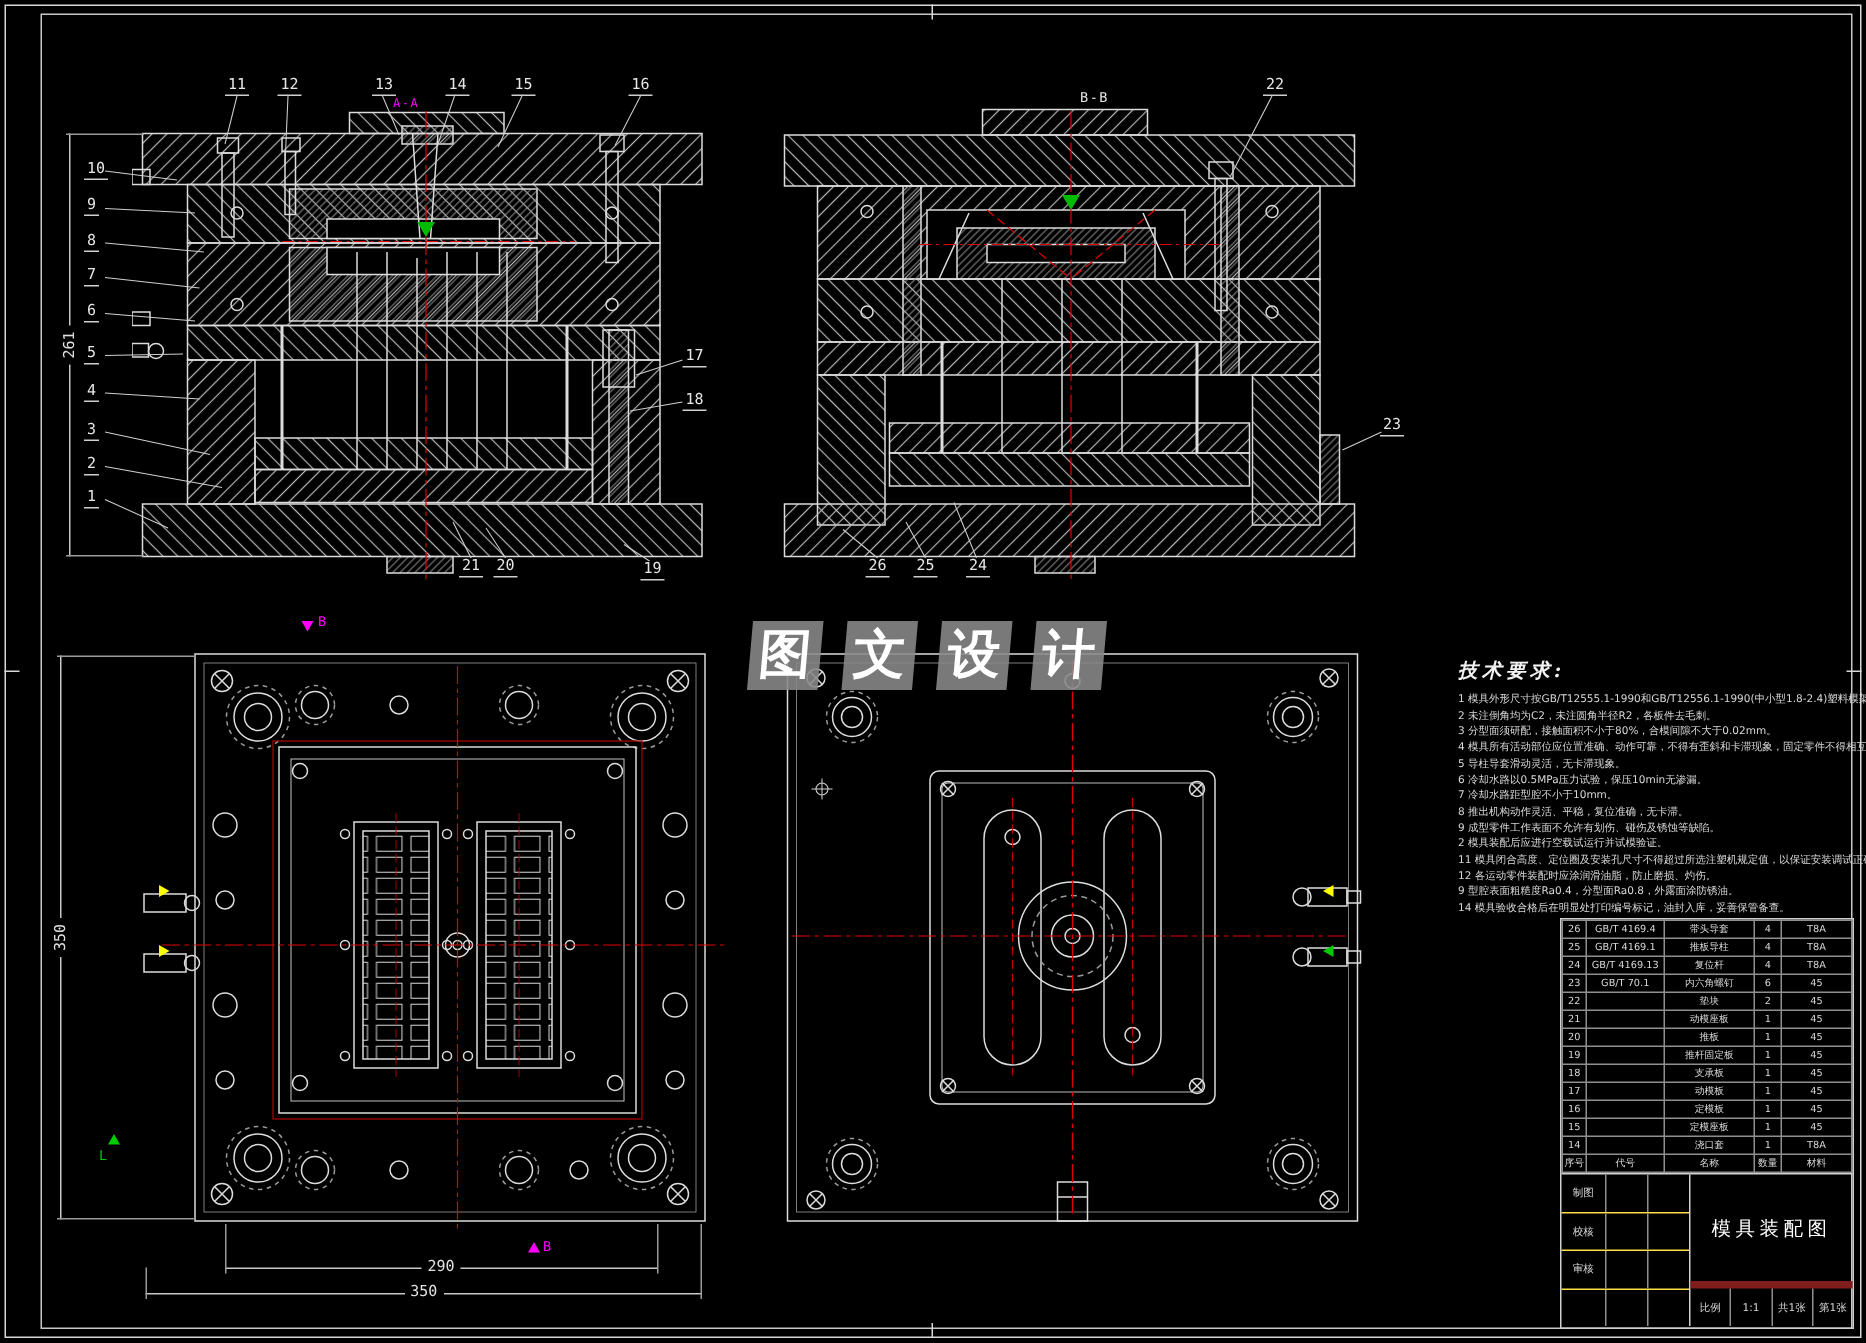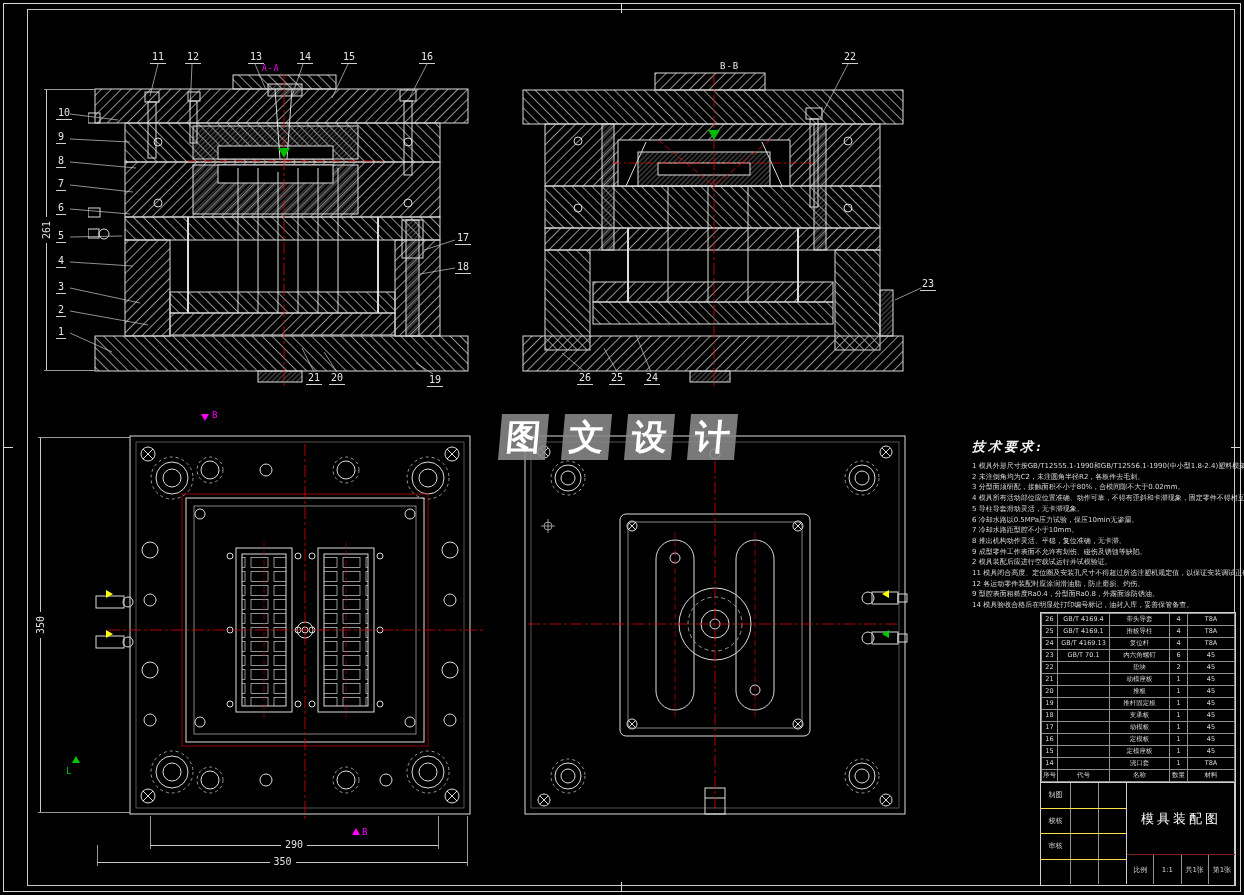--- a/index.html
+++ b/index.html
@@ -42,21 +42,21 @@
   .tb-bottom{display:flex;height:102px;border-top:1px solid #cfcfcf;box-sizing:border-box;}
   .tb-left{width:86px;border-right:1px solid #cfcfcf;display:flex;flex-direction:column;box-sizing:border-box;}
   .srow{flex:1;display:flex;border-bottom:1px solid #fde047;box-sizing:border-box;}
   .srow:last-child{border-bottom:none;}
   .srow>span{display:block;border-right:1px solid #8f8f8f;font-size:7px;line-height:24px;
       text-align:center;color:#d8d8d8;box-sizing:border-box;}
   .s1{width:30px;} .s2{width:28px;} .s3{flex:1;border-right:none !important;}
   .tb-right{flex:1;display:flex;flex-direction:column;}
   .tb-title{flex:1;display:flex;align-items:center;justify-content:center;
       font-size:13px;letter-spacing:3px;color:#fff;}
-  .tb-meta{height:30px;border-top:1px solid #7f1d1d;display:flex;box-sizing:border-box;text-align:center;}
+  .tb-meta{height:30px;border-top:5px solid #7f1d1d;display:flex;box-sizing:border-box;text-align:center;}
   .tb-meta>span{flex:1;border-right:1px solid #8f8f8f;font-size:7px;display:flex;
       align-items:center;justify-content:center;color:#d8d8d8;}
   .tb-meta>span:last-child{border-right:none;}
 </style>
 </head>
 <body>
 
 <div class="canvas">
   <div class="frame-outer"></div>
   <div class="frame-inner"></div>

